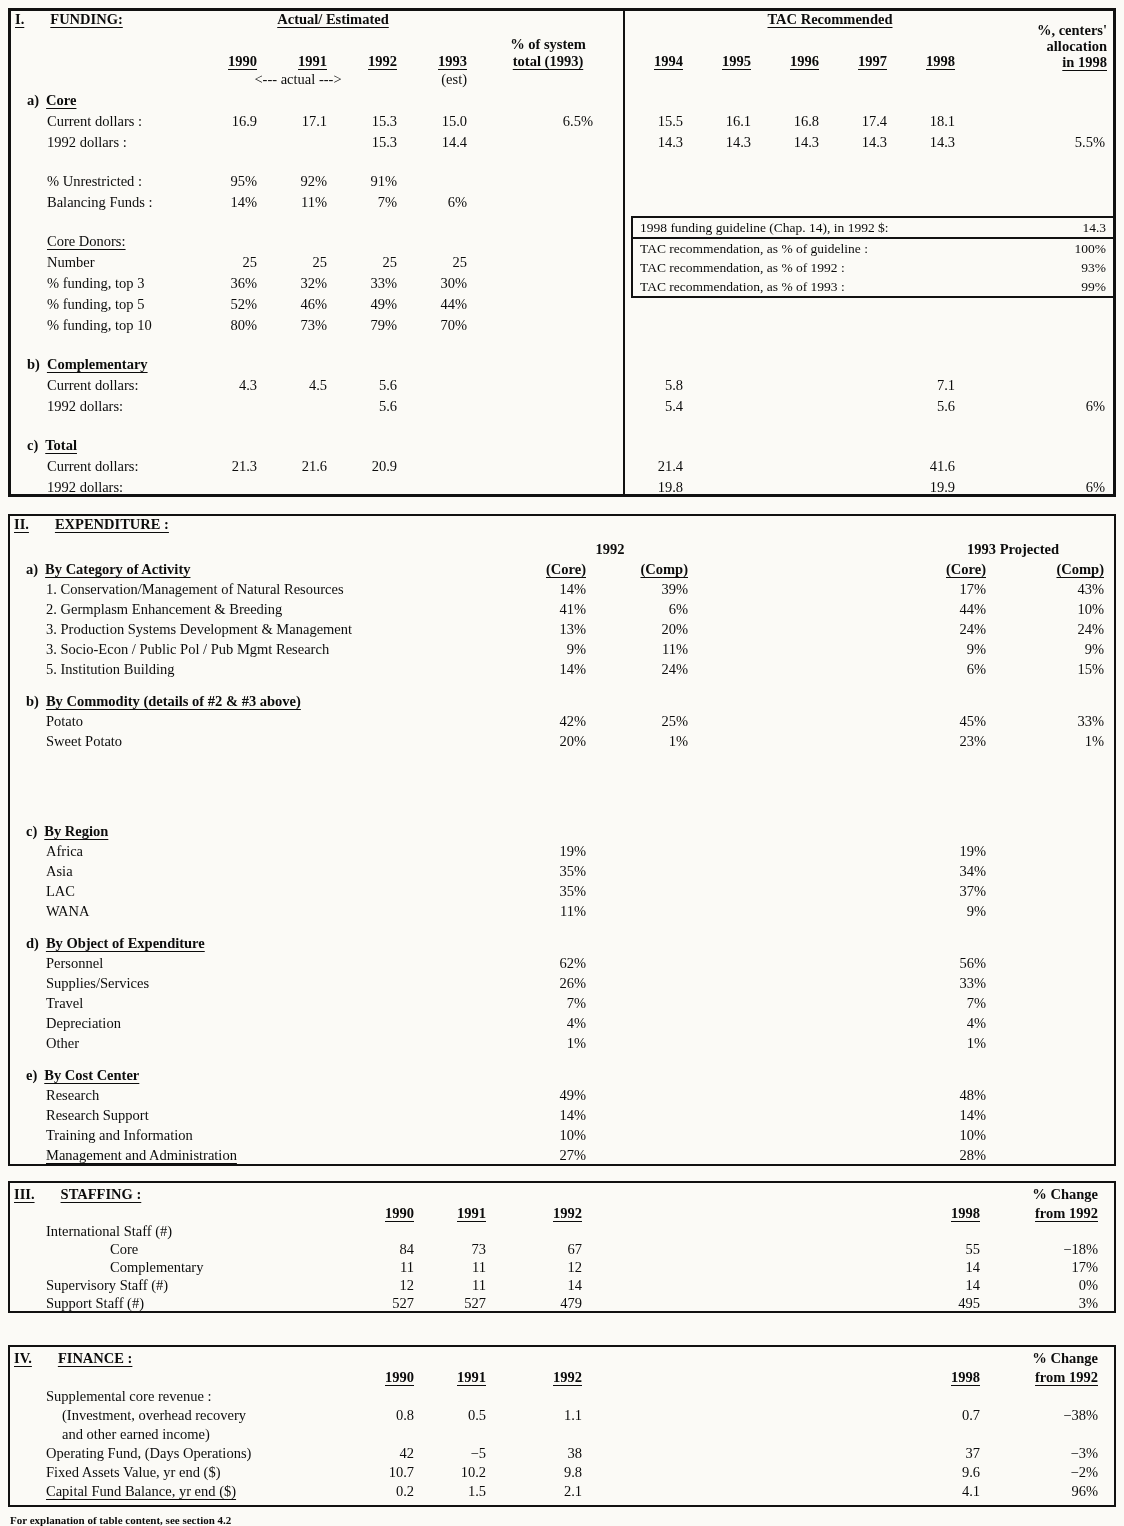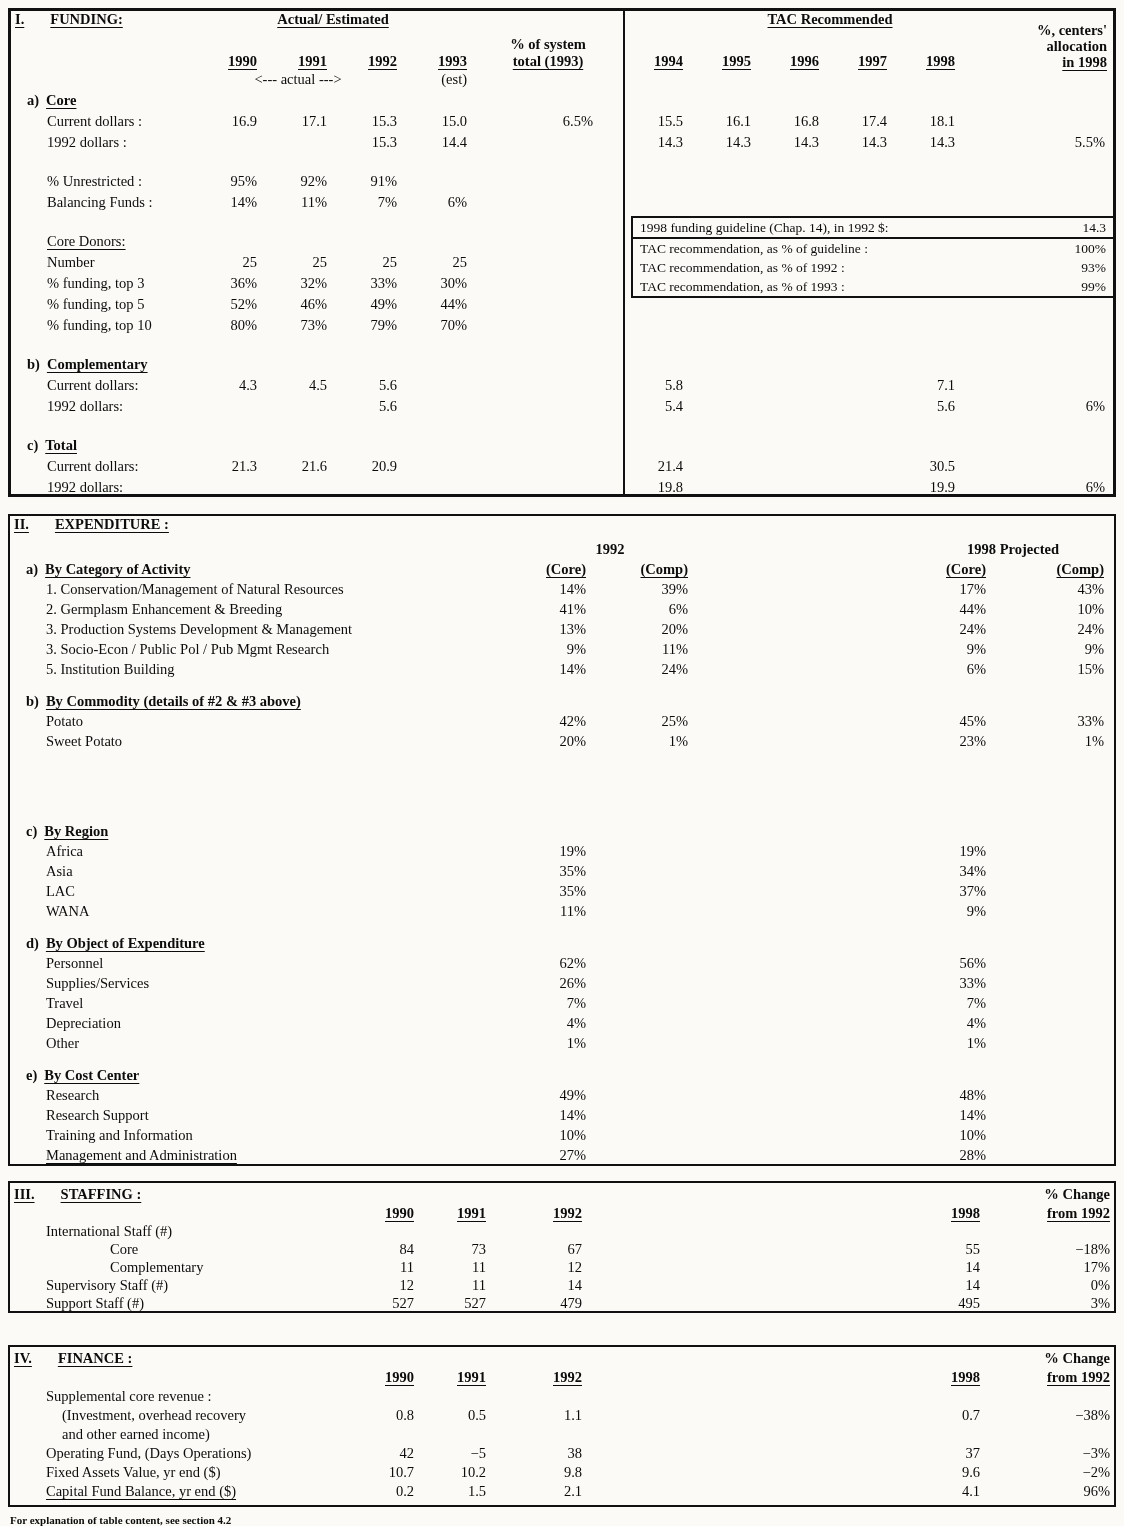--- a/index.html
+++ b/index.html
@@ -46,21 +46,21 @@
   .sec2x tbody tr{height:20px}
   .hdr92{text-align:center;padding-left:30px}
   .hdr98{text-align:right;padding-right:55px}
   #exptable td:nth-child(5){padding-right:10px}
   
   .sec3x thead .h1,.sec4x thead .h1{height:20px}
   .sec3x thead .h1 td,.sec4x thead .h1 td{vertical-align:top;padding-top:3px}
   .sec3x thead .h2,.sec4x thead .h2{height:19px}
   .sec3x tbody tr{height:18px}
   .sec4x tbody tr{height:19px}
-  #stafftable td:nth-child(6),#fintable td:nth-child(6){padding-right:4px}
+  #stafftable td:nth-child(6),#fintable td:nth-child(6){padding-right:16px}
   .footnote{font-size:11px;font-weight:bold;padding:7px 0 0 2px}
 </style>
 </head>
 <body>
 
 <div class="page">
 
   <section class="box sec1">
     <div class="vline"></div>
     <table id="fundtable">
@@ -280,21 +280,21 @@
             <td class="lbl i2"><span class="">Current dollars:</span></td>
             <td class="val">21.3</td>
             <td class="val">21.6</td>
             <td class="val">20.9</td>
             <td class="val"></td>
             <td class="val"></td>
             <td class="val">21.4</td>
             <td class="val"></td>
             <td class="val"></td>
             <td class="val"></td>
-            <td class="val">30.5</td>
+            <td class="val">41.6</td>
             <td class="val"></td>
           </tr>
           <tr>
             <td class="lbl i2"><span class="">1992 dollars:</span></td>
             <td class="val"></td>
             <td class="val"></td>
             <td class="val"></td>
             <td class="val"></td>
             <td class="val"></td>
             <td class="val">19.8</td>
@@ -337,21 +337,21 @@
       </colgroup>
       <thead>
         <tr class="h1">
           <td class="lbl"><span class="b ul">II.</span><span class="tgap"></span><span class="b ul">EXPENDITURE :</span></td>
           <td colspan="2"></td>
           <td colspan="2"></td>
         </tr>
         <tr class="h2">
           <td></td>
           <td colspan="2" class="hdr92"><span class="b">1992</span></td>
-          <td colspan="2" class="hdr98"><span class="b">1998 Projected</span></td>
+          <td colspan="2" class="hdr98"><span class="b">1993 Projected</span></td>
         </tr>
       </thead>
       <tbody>
           <tr>
             <td class="lbl i1"><span class="b pre">a)</span><span class="b ul">By Category of Activity</span></td>
             <td class="val"><span class="b ul">(Core)</span></td>
             <td class="val"><span class="b ul">(Comp)</span></td>
             <td class="val"><span class="b ul">(Core)</span></td>
             <td class="val"><span class="b ul">(Comp)</span></td>
           </tr>

